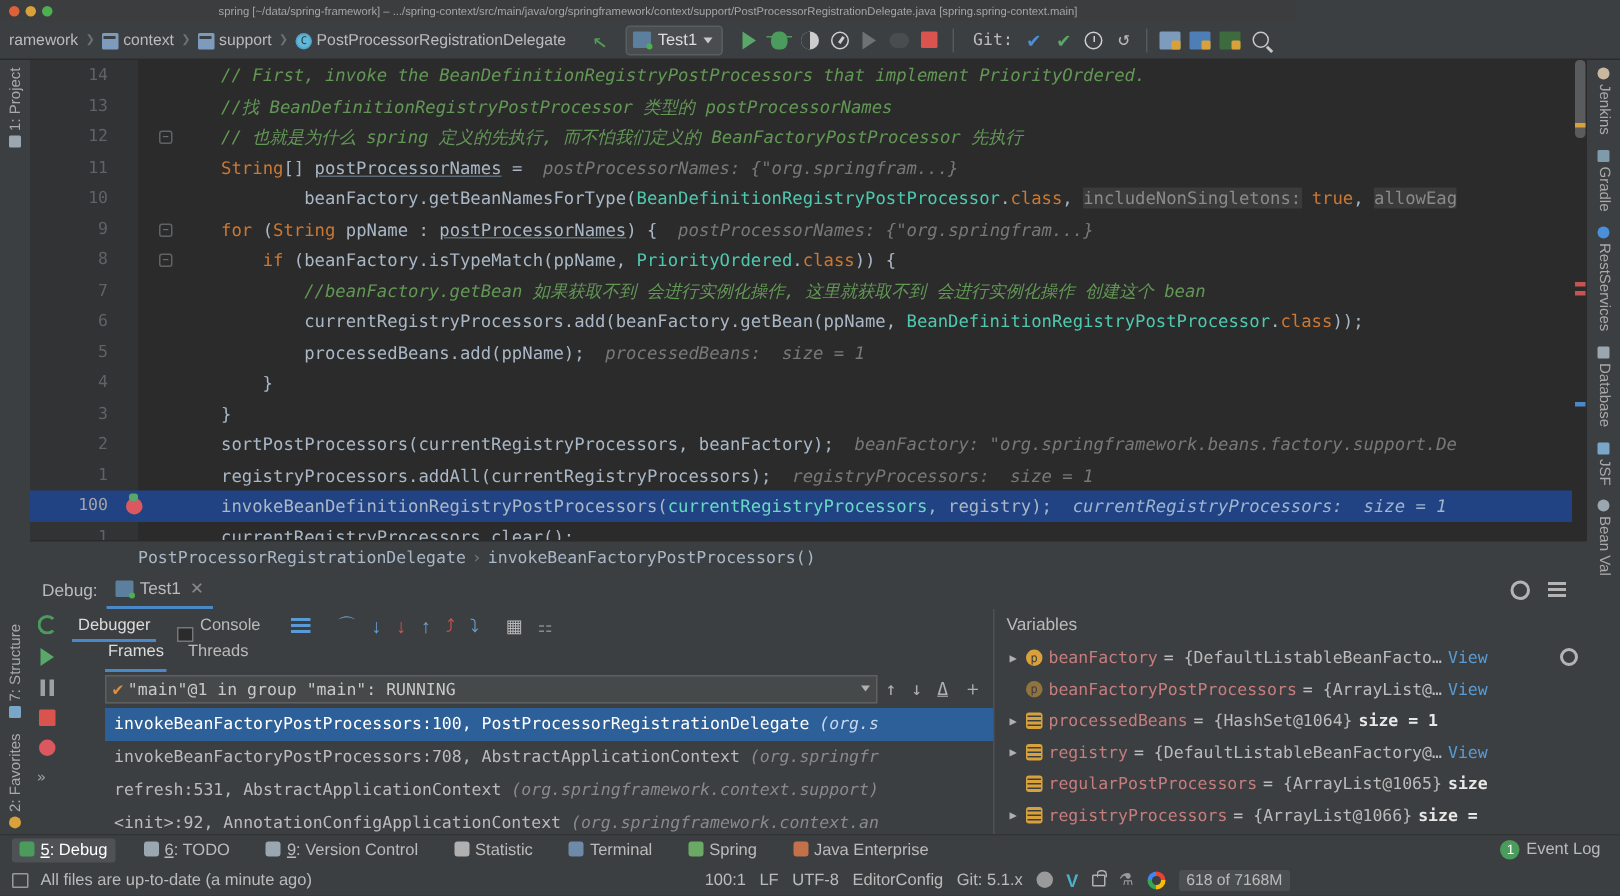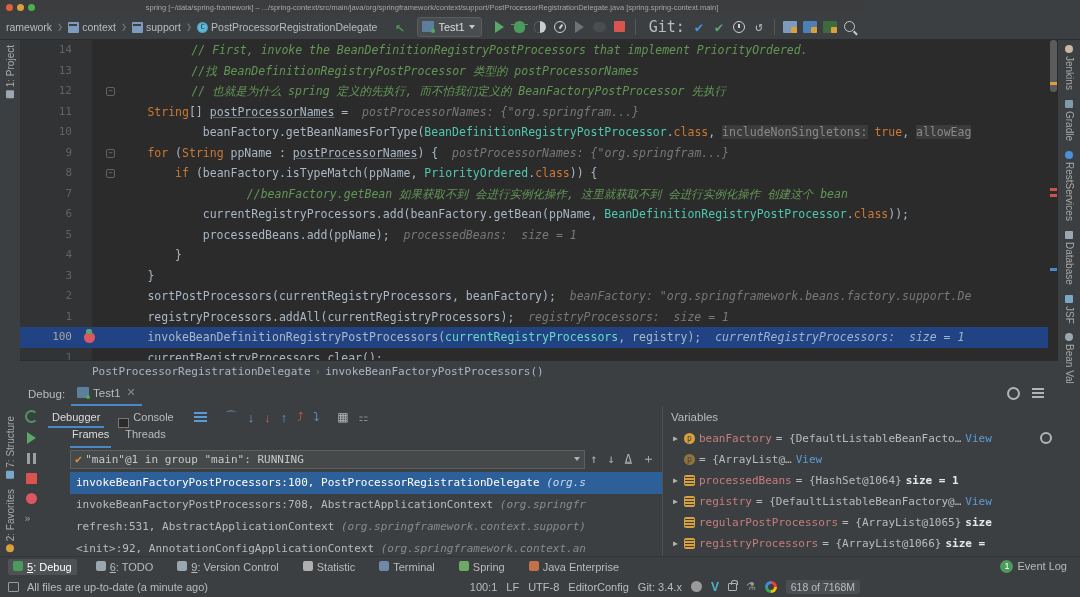--- a/index.html
+++ b/index.html
@@ -70,21 +70,21 @@
     display: flex; align-items: center; gap: 4px;
     border: 1px solid #5a5d5e; border-radius: 3px;
     height: 20px; padding: 0 6px 0 4px; background: #4a4d4f;
   }
   .run-config .label {
     font-family: "Liberation Sans", sans-serif; font-size: 11px; color: #dcdcdc;
   }
   .cfg-ico { width: 12px; height: 11px; background: #5d7f9e; border-radius: 1px; position: relative; }
   .cfg-ico::after { content:''; position:absolute; right:-1px; bottom:-1px; width:4px; height:4px; background:#4caf50; border-radius:50%;}
   .caret { width:0;height:0;border-left:3.5px solid transparent;border-right:3.5px solid transparent;border-top:4px solid #c8c8c8;}
-  .git-label { font-family:"DejaVu Sans Mono",monospace; font-size:15px; color:#bbbbbb; margin:0 4px 0 8px;}
+  .git-label { font-family:"DejaVu Sans Mono",monospace; font-size:11px; color:#bbbbbb; margin:0 4px 0 8px;}
   .vsep { width:1px; height:16px; background:#555859; margin:0 5px; }
 
   .tri-green { width:0;height:0;border-left:9px solid #59a869;border-top:6px solid transparent;border-bottom:6px solid transparent;}
   .tri-gray  { width:0;height:0;border-left:9px solid #6e7274;border-top:6px solid transparent;border-bottom:6px solid transparent;}
   .bug-green { width:11px;height:12px;background:#4b9b5c;border-radius:45% 45% 40% 40%; position:relative;}
   .bug-green::before{content:'';position:absolute;left:-3px;top:3px;width:17px;height:1.5px;background:#4b9b5c;}
   .cov-ico{width:12px;height:12px;border-radius:50%;background:#cccccc;position:relative;overflow:hidden;}
   .cov-ico::after{content:'';position:absolute;left:0;top:0;width:6px;height:12px;background:#3c3f41;}
   .prof-ico{width:12px;height:12px;border-radius:50%;border:1.6px solid #cfcfcf;position:relative;}
   .prof-ico::after{content:'';position:absolute;left:5px;top:2px;width:1.5px;height:5px;background:#cfcfcf;transform:rotate(35deg);}
@@ -147,21 +147,21 @@
     position: absolute; left: 64px; width: 11px; height: 11px;
     border-radius: 50%; background: #db5860; margin-top: 5px;
   }
   .bp::after{content:'';position:absolute;left:2px;top:-3px;width:6px;height:5px;background:#59a869;border-radius:2px;}
   .fold {
     position:absolute; left: 86px; width:9px;height:9px; margin-top:6px;
     border:1px solid #606366; border-radius:2px; color:#808080;
     font-size:7px; text-align:center; line-height:7px;
   }
   .kw { color: #cc7832; }
-  .cmt { color: #629755; font-style: italic; margin-left: 44px; }
+  .cmt { color: #629755; font-style: italic; }
   .cls { color: #4ec9b0; }
   .hint { color: #787878; font-style: italic; }
   .hintbg { color: #8a8a8a; font-style: normal; background:#3b3b3b; }
   .und { text-decoration: underline; text-decoration-color:#5c6b73; }
   .line.hl .hint { color: #9db4d0; }
   .line.hl .cls { color: #69d8c4; }
 
   .scrollbar-v {
     position:absolute; right:0; top:0; width:10px; height:320px; background:#2b2b2b;
   }
@@ -556,20 +556,21 @@
               <div class="var-row">
                 <span class="var-arrow">▶</span>
                 <span class="vico p"></span>
                 <span class="vname">beanFactory</span>
                 <span class="vval">= {DefaultListableBeanFacto…</span>
                 <span class="vview">View</span>
               </div>
               <div class="var-row">
                 <span class="var-arrow"></span>
                 <span class="vico p dim"></span>
+                <span class="vname">beanFactoryPostProcessors</span>
                 <span class="vval">= {ArrayList@…</span>
                 <span class="vview">View</span>
               </div>
               <div class="var-row">
                 <span class="var-arrow">▶</span>
                 <span class="vico l"></span>
                 <span class="vname">processedBeans</span>
                 <span class="vval">= {HashSet@1064}</span>
                 <span class="vsize">size = 1</span>
               </div>
@@ -637,21 +638,21 @@
     </div>
 
   <div class="status">
     <span class="sq-ico"></span>
     <span>All files are up-to-date (a minute ago)</span>
     <span class="right">
       <span>100:1</span>
       <span>LF</span>
       <span>UTF-8</span>
       <span>EditorConfig</span>
-      <span>Git: 3.4.x</span>
+      <span>Git: 5.1.x</span>
       <span class="circ-gray"></span>
       <span class="v-teal">V</span>
       <span class="lock-ico"></span>
       <span style="color:#9a9a9a;font-size:11px">⚗</span>
       <span class="g-ico"></span>
       <span class="mem">618 of 7168M</span>
     </span>
   </div>
 
 </div>

